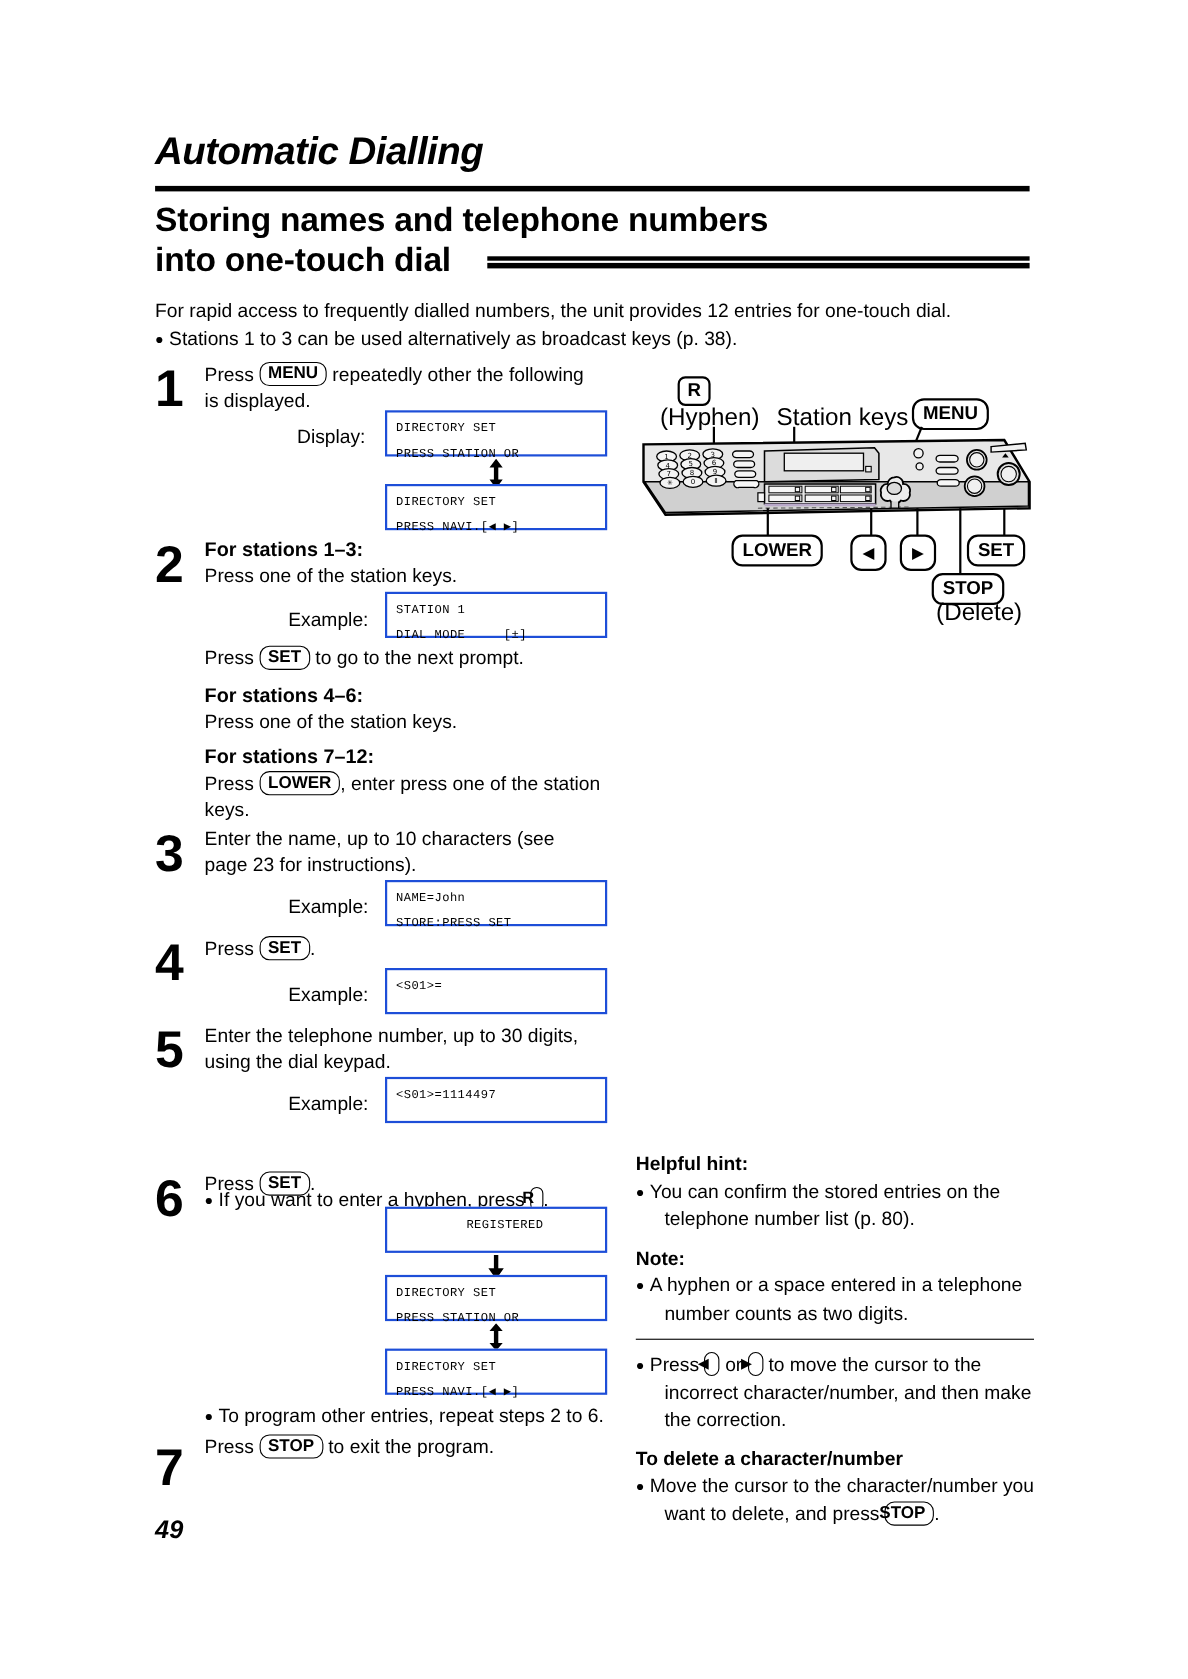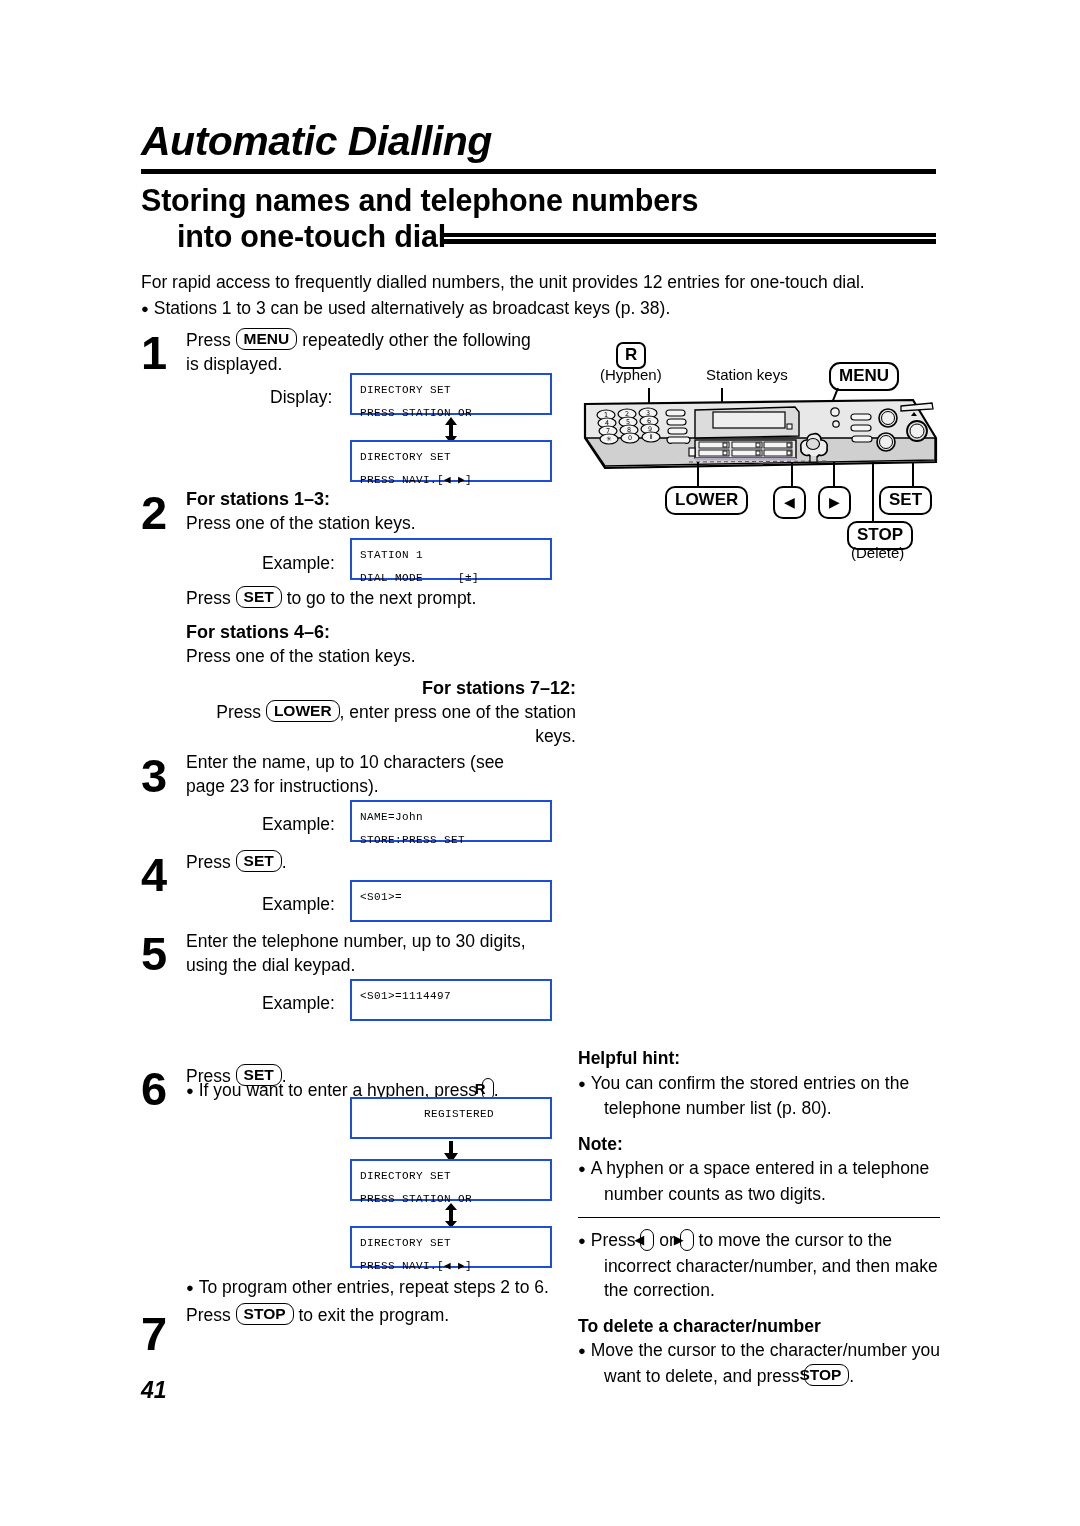--- a/index.html
+++ b/index.html
@@ -3,27 +3,27 @@
 <meta charset="utf-8">
 <style>
   html,body{margin:0;padding:0;background:#ffffff;}
   body{width:1080px;height:1526px;position:relative;
        font-family:"Liberation Sans","DejaVu Sans",sans-serif;color:#000;
        -webkit-font-smoothing:antialiased;}
 
   .page{position:absolute;left:0;top:0;width:1080px;height:1526px;overflow:hidden;}
 
   
-  #chapter-title{position:absolute;left:141px;top:118px;font-size:41px;font-weight:bold;
+  #chapter-title{position:absolute;left:141px;top:118px;font-size:35px;font-weight:bold;
       font-style:italic;letter-spacing:-0.5px;}
   #chapter-rule{position:absolute;left:141px;top:169px;width:795px;height:5px;background:#000;}
 
   #section-title{position:absolute;left:141px;top:182px;width:790px;font-size:30.5px;
       font-weight:bold;line-height:36px;letter-spacing:-0.2px;}
-  #section-title .l2{display:block;margin-left:36px;}
+  #section-title .l2{display:block;}
   #section-rule{position:absolute;left:443px;top:233px;width:493px;height:12px;}
   #section-rule .a{position:absolute;left:0;top:0;width:100%;height:4px;background:#000;}
   #section-rule .b{position:absolute;left:0;top:6px;width:100%;height:5px;background:#000;}
 
   
   #intro{position:absolute;left:141px;top:270px;width:800px;font-size:17.5px;line-height:25px;}
   #intro .bullet-line{margin-top:1px;text-indent:-13px;padding-left:13px;}
   .dot{font-size:13px;vertical-align:1px;}
 
   
@@ -40,21 +40,21 @@
   
   .lcd{position:absolute;border:2px solid #1d4ed8;background:#fff;box-sizing:border-box;
        font-family:"Liberation Mono","DejaVu Sans Mono",monospace;font-size:11px;
        line-height:22.5px;padding:4px 0 4px 8px;letter-spacing:0.4px;}
   .lcd .row{white-space:pre;}
   .lbl{position:absolute;font-size:17.5px;}
   .arrow-dbl,.arrow-dn{position:absolute;}
   .arrow-dbl svg,.arrow-dn svg{display:block;}
 
   
-  .rlabel{position:absolute;font-size:15px;}
+  .rlabel{position:absolute;font-size:22px;}
   .rkey{position:absolute;border:2px solid #000;border-radius:10px;background:#fff;
         font-weight:bold;font-size:17px;line-height:20px;padding:2px 8px 3px 8px;text-align:center;}
   .leader{position:absolute;background:#000;width:1.6px;}
 
   
   #device{position:absolute;left:583px;top:398px;width:355px;height:72px;}
 
   
   #helptext{position:absolute;left:578px;top:1046px;width:362px;font-size:17.5px;line-height:24.5px;}
   #helptext h4{margin:0;font-size:17.5px;font-weight:bold;}
@@ -129,21 +129,21 @@
     <span>Press</span>
     <span class="key">SET</span>
     <span>to go to the next prompt.</span>
   </div>
 
   <div class="steptext" style="left:186px;top:620px;width:380px;">
     <span class="subhead">For stations 4–6:</span><br>
     <span>Press one of the station keys.</span>
   </div>
 
-  <div class="steptext" style="left:186px;top:676px;width:390px;text-align:right;">
+  <div class="steptext" style="left:186px;top:676px;width:390px;">
     <span class="subhead">For stations 7–12:</span><br>
     <span>Press</span>
     <span class="key">LOWER</span><span>, enter press one of the station</span><br>
     <span>keys.</span>
   </div>
 
   <div class="stepnum" style="left:141px;top:752px;">3</div>
   <div class="steptext" style="left:186px;top:750px;width:390px;">
     <span>Enter the name, up to 10 characters (see</span><br>
     <span>page 23 for instructions).</span>
@@ -357,15 +357,15 @@
       <span class="key tri">◀</span>
       <span>or</span>
       <span class="key tri">▶</span>
       <span>to move the cursor to the</span><br><span style="display:inline-block;width:13px"></span><span>incorrect character/number, and then make</span><br><span style="display:inline-block;width:13px"></span><span>the correction.</span></p>
     <div class="gap"></div>
     <h4>To delete a character/number</h4>
     <p class="b"><span class="dot">●</span>&nbsp;<span>Move the cursor to the character/number you</span><br><span style="display:inline-block;width:13px"></span><span>want to delete, and press</span>
       <span class="key">STOP</span><span>.</span></p>
   </div>
 
-  <div id="page-number">41</div>
+  <div id="page-number">49</div>
 
 </div>
 
 </body></html>

